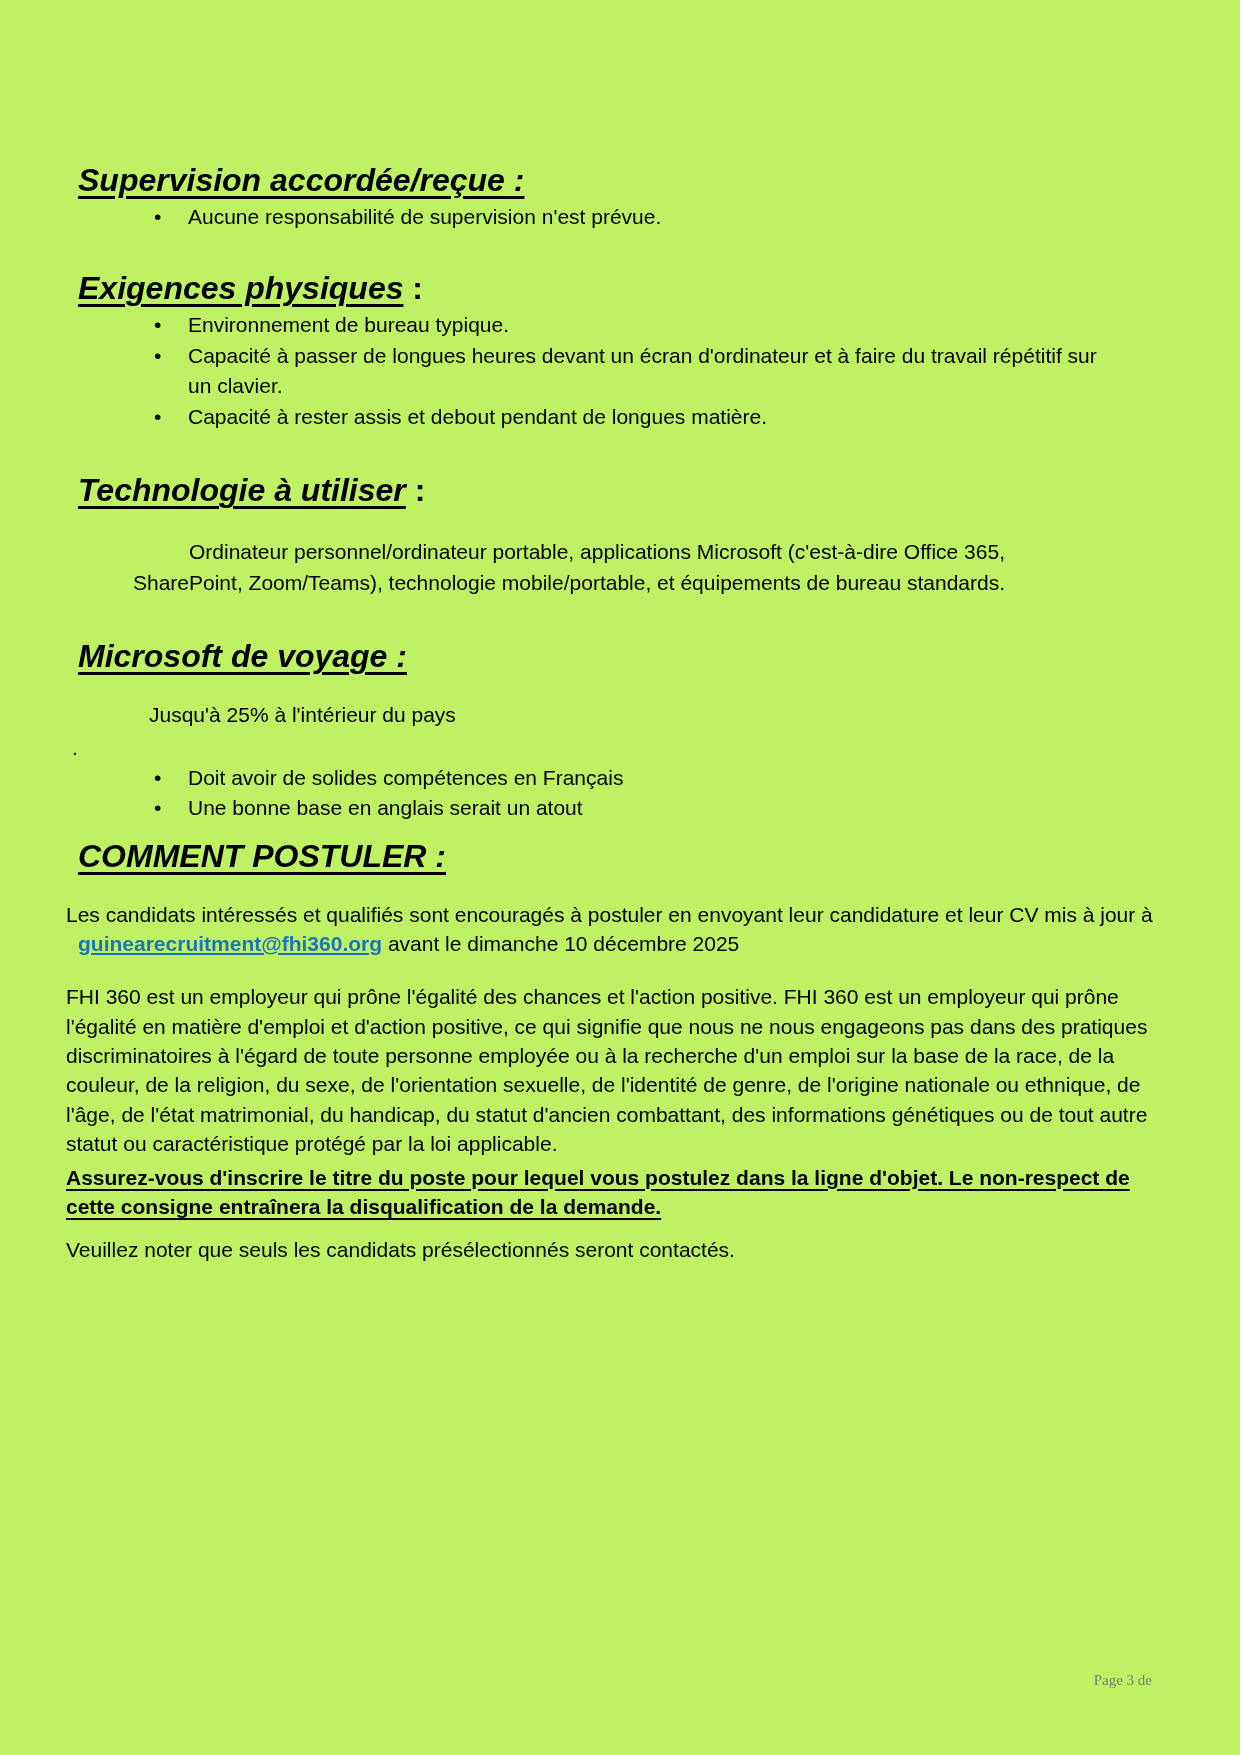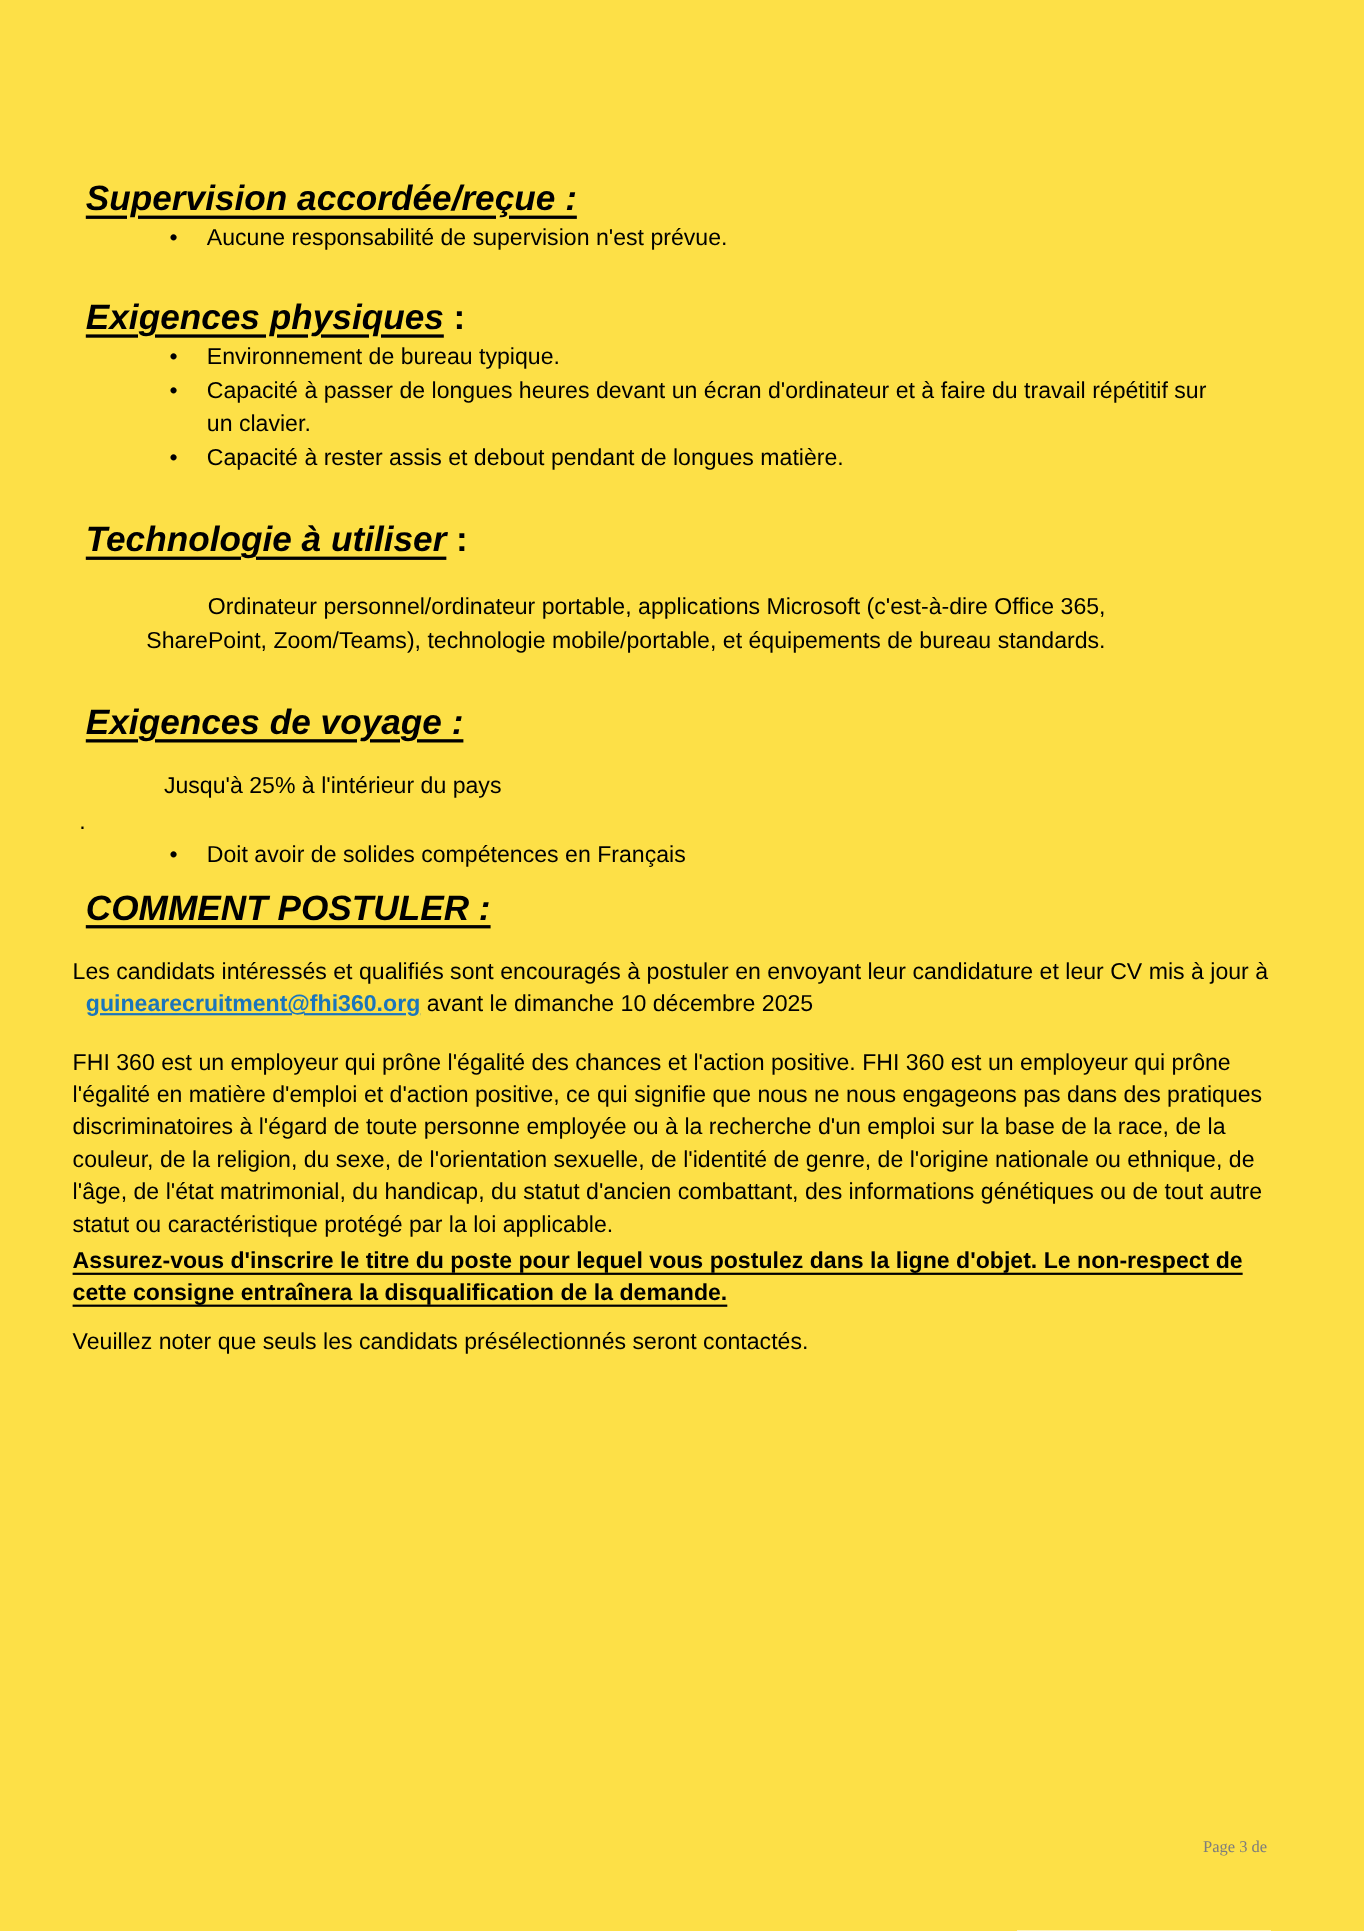--- a/index.html
+++ b/index.html
@@ -1,19 +1,19 @@
 <!DOCTYPE html>
 <html><head>
 <meta charset="utf-8">
 <style>
   html,body{margin:0;padding:0;background:#ffffff;}
   .page{
     position:relative;
     width:1240px;height:1755px;
-    background:#fde047;
+    background:#bef264;
     box-sizing:border-box;
     padding:160px 64px 0 66px;
     font-family:"Liberation Sans","DejaVu Sans",sans-serif;
     color:#000000;
     overflow:hidden;
   }
   .heading{
     font-size:32px;
     font-weight:bold;
     font-style:italic;
@@ -100,28 +100,29 @@
   <ul class="bullets ul2">
     <li><span>Environnement de bureau typique.</span></li>
     <li><span>Capacité à passer de longues heures devant un écran d'ordinateur et à faire du travail répétitif sur un clavier.</span></li>
     <li><span>Capacité à rester assis et debout pendant de longues matière.</span></li>
   </ul>
 
   <h1 class="heading h3"><span class="u">Technologie à utiliser</span><span class="suffix"> :</span></h1>
 
   <p class="body-text tech-para">Ordinateur personnel/ordinateur portable, applications Microsoft (c'est-à-dire Office 365, SharePoint, Zoom/Teams), technologie mobile/portable, et équipements de bureau standards.</p>
 
-  <h1 class="heading h4"><span class="u">Exigences de voyage :</span></h1>
+  <h1 class="heading h4"><span class="u">Microsoft de voyage :</span></h1>
 
   <p class="body-text voyage-line">Jusqu'à 25% à l'intérieur du pays</p>
   <p class="body-text stray-dot">.</p>
 
 
   <ul class="bullets ul3">
     <li><span>Doit avoir de solides compétences en Français</span></li>
+    <li><span>Une bonne base en anglais serait un atout</span></li>
   </ul>
 
   <h1 class="heading h6"><span class="u">COMMENT POSTULER :</span></h1>
 
   <p class="body-text apply-p1"><span>Les candidats intéressés et qualifiés sont encouragés à postuler en envoyant leur candidature et leur CV mis à jour à </span><a class="email-link" id="email-link" style="color: rgb(27, 117, 188); margin-left: 12px;">guinearecruitment@fhi360.org</a><span> avant le dimanche 10 décembre 2025</span></p>
 
   <p class="body-text apply-p2">FHI 360 est un employeur qui prône l'égalité des chances et l'action positive. FHI 360 est un employeur qui prône l'égalité en matière d'emploi et d'action positive, ce qui signifie que nous ne nous engageons pas dans des pratiques discriminatoires à l'égard de toute personne employée ou à la recherche d'un emploi sur la base de la race, de la couleur, de la religion, du sexe, de l'orientation sexuelle, de l'identité de genre, de l'origine nationale ou ethnique, de l'âge, de l'état matrimonial, du handicap, du statut d'ancien combattant, des informations génétiques ou de tout autre statut ou caractéristique protégé par la loi applicable.</p>
 
   <p class="body-text apply-p3">Assurez-vous d'inscrire le titre du poste pour lequel vous postulez dans la ligne d'objet. Le non-respect de cette consigne entraînera la disqualification de la demande.</p>
 

